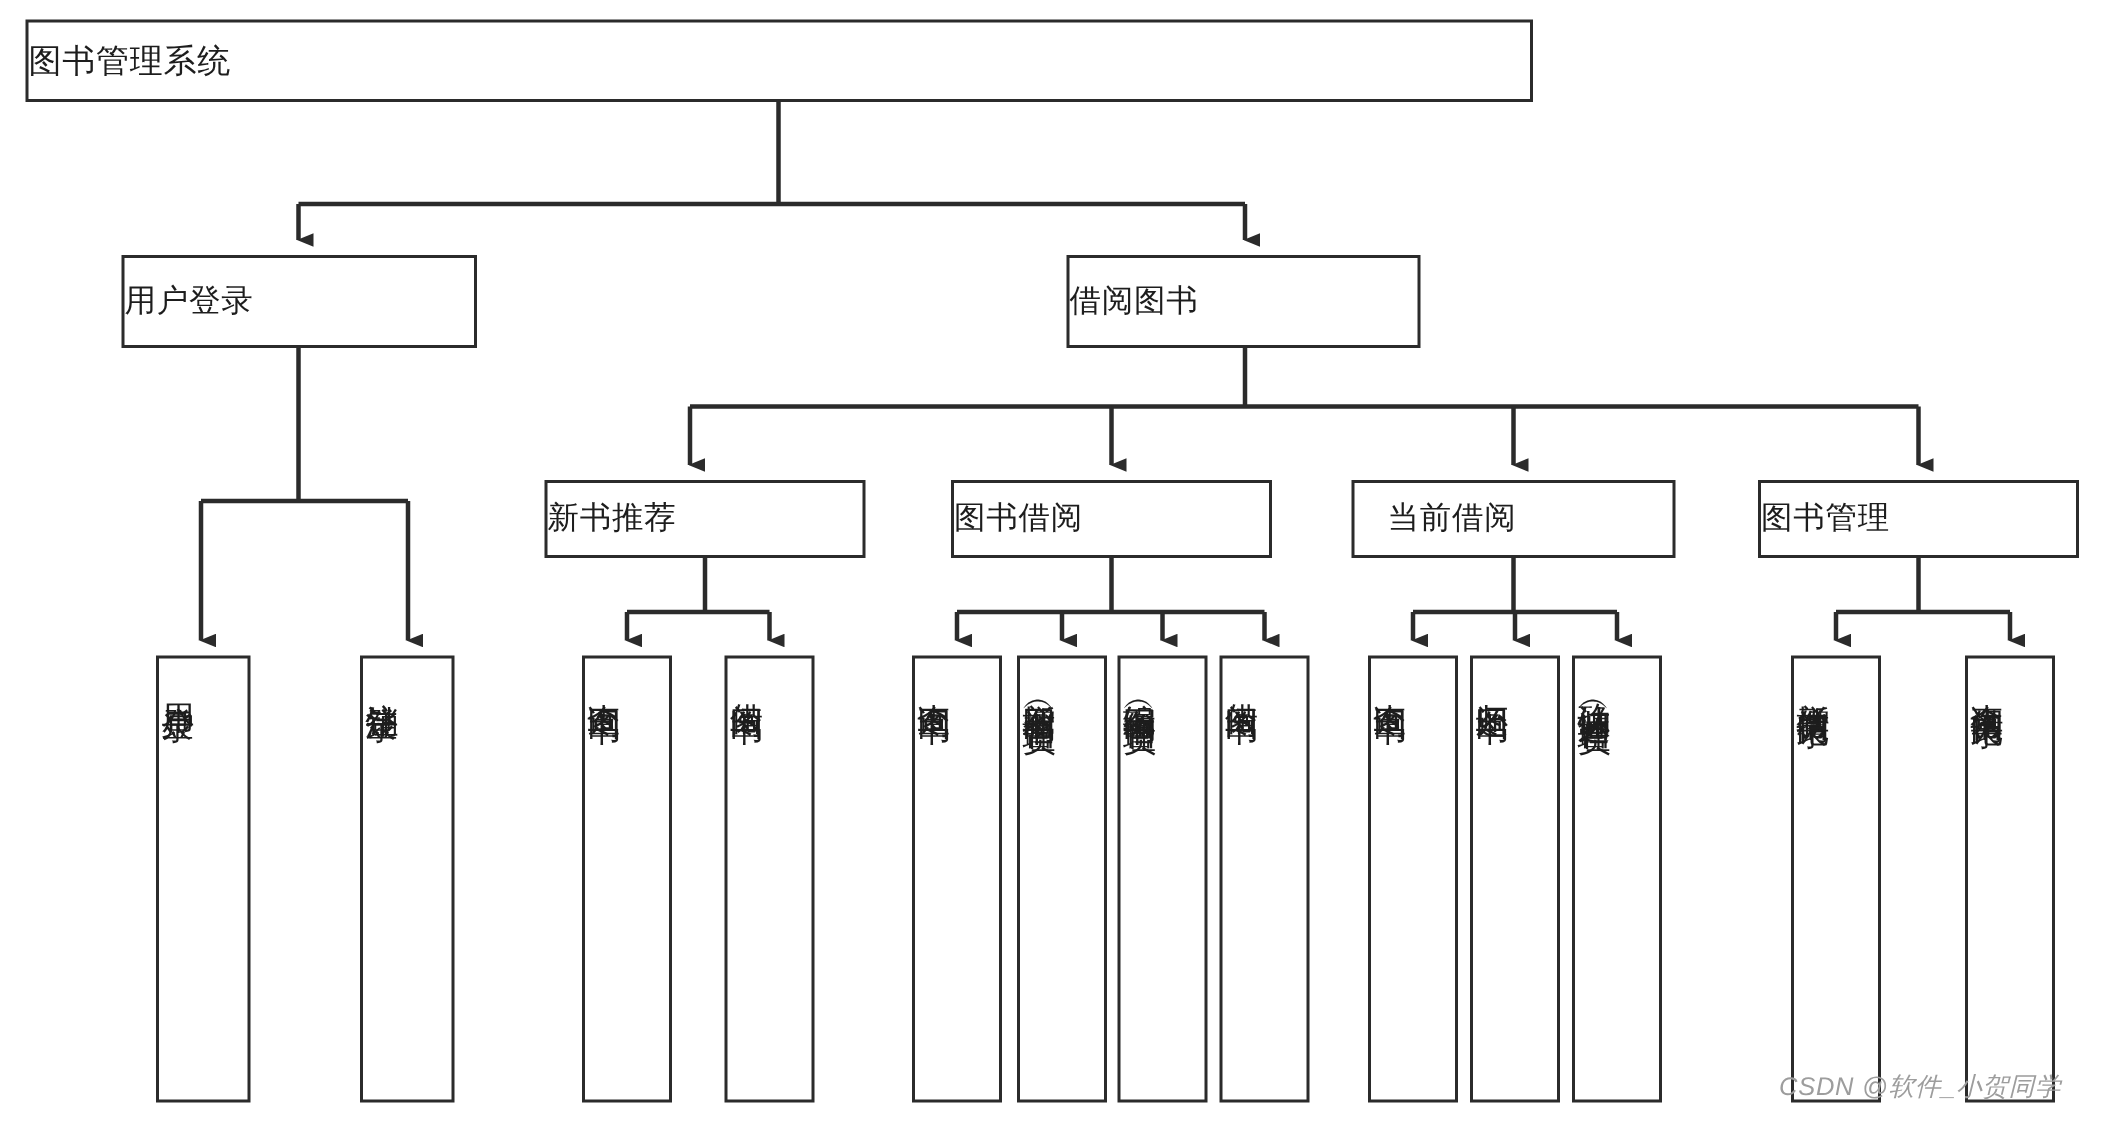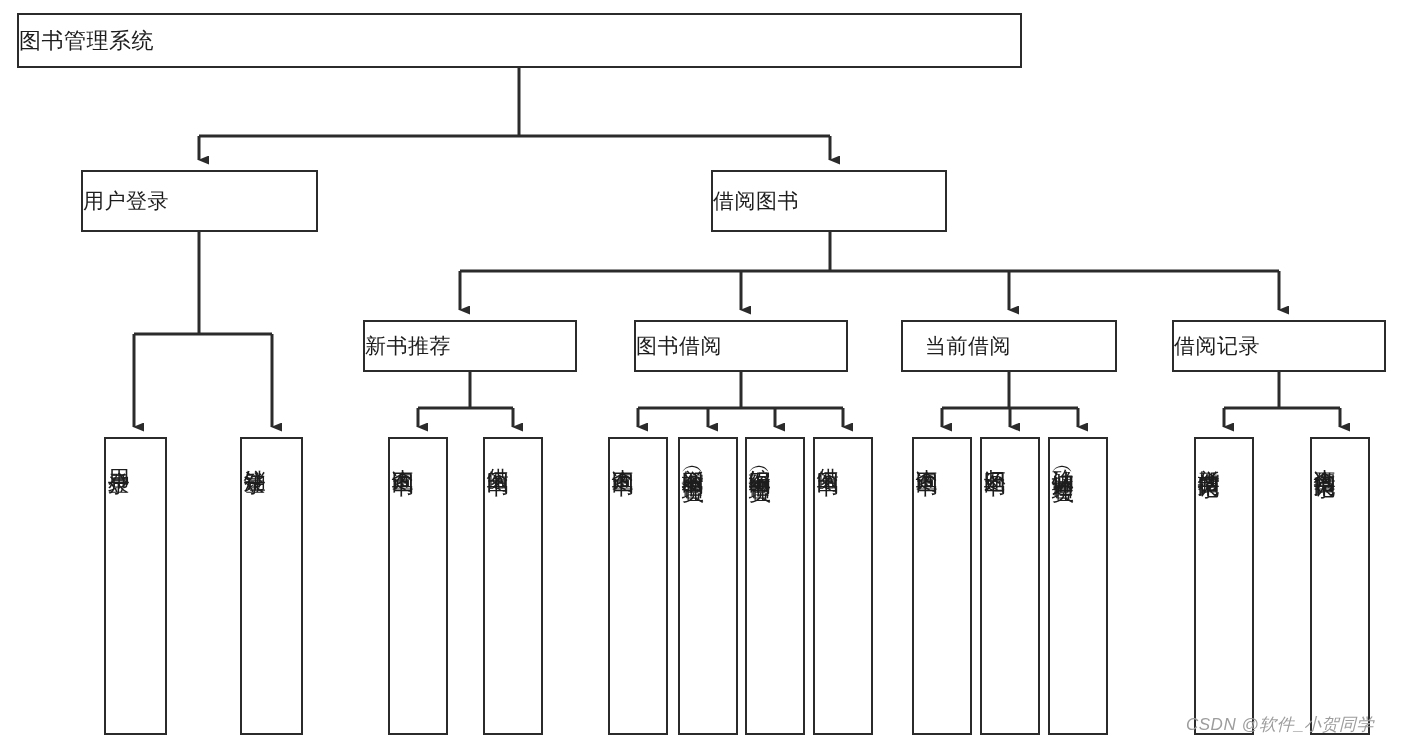--- a/index.html
+++ b/index.html
@@ -143,21 +143,21 @@
   <div class="node horizontal" style="left: 363px; top: 320px; width: 214px; height: 52px; border-color: rgb(43, 43, 43); background: rgb(255, 255, 255); color: rgb(29, 29, 29);">
     <span class="label">新书推荐</span>
   </div>
   <div class="node horizontal" style="left: 634px; top: 320px; width: 214px; height: 52px; border-color: rgb(43, 43, 43); background: rgb(255, 255, 255); color: rgb(29, 29, 29);">
     <span class="label">图书借阅</span>
   </div>
   <div class="node horizontal" style="left: 901px; top: 320px; width: 216px; height: 52px; border-color: rgb(43, 43, 43); background: rgb(255, 255, 255); color: rgb(29, 29, 29); padding-left: 22px;">
     <span class="label">当前借阅</span>
   </div>
   <div class="node horizontal" style="left: 1172px; top: 320px; width: 214px; height: 52px; border-color: rgb(43, 43, 43); background: rgb(255, 255, 255); color: rgb(29, 29, 29);">
-    <span class="label">借阅记录</span>
+    <span class="label">图书管理</span>
   </div>
 
   <div class="node vertical" style="left: 104px; top: 437px; width: 63px; height: 298px; border-color: rgb(43, 43, 43); background: rgb(255, 255, 255); color: rgb(29, 29, 29);">
     <span class="label">用户登录</span>
   </div>
   <div class="node vertical" style="left: 240px; top: 437px; width: 63px; height: 298px; border-color: rgb(43, 43, 43); background: rgb(255, 255, 255); color: rgb(29, 29, 29);">
     <span class="label">注销登录</span>
   </div>
   <div class="node vertical" style="left: 388px; top: 437px; width: 60px; height: 298px; border-color: rgb(43, 43, 43); background: rgb(255, 255, 255); color: rgb(29, 29, 29);">
     <span class="label">查询图书</span>

